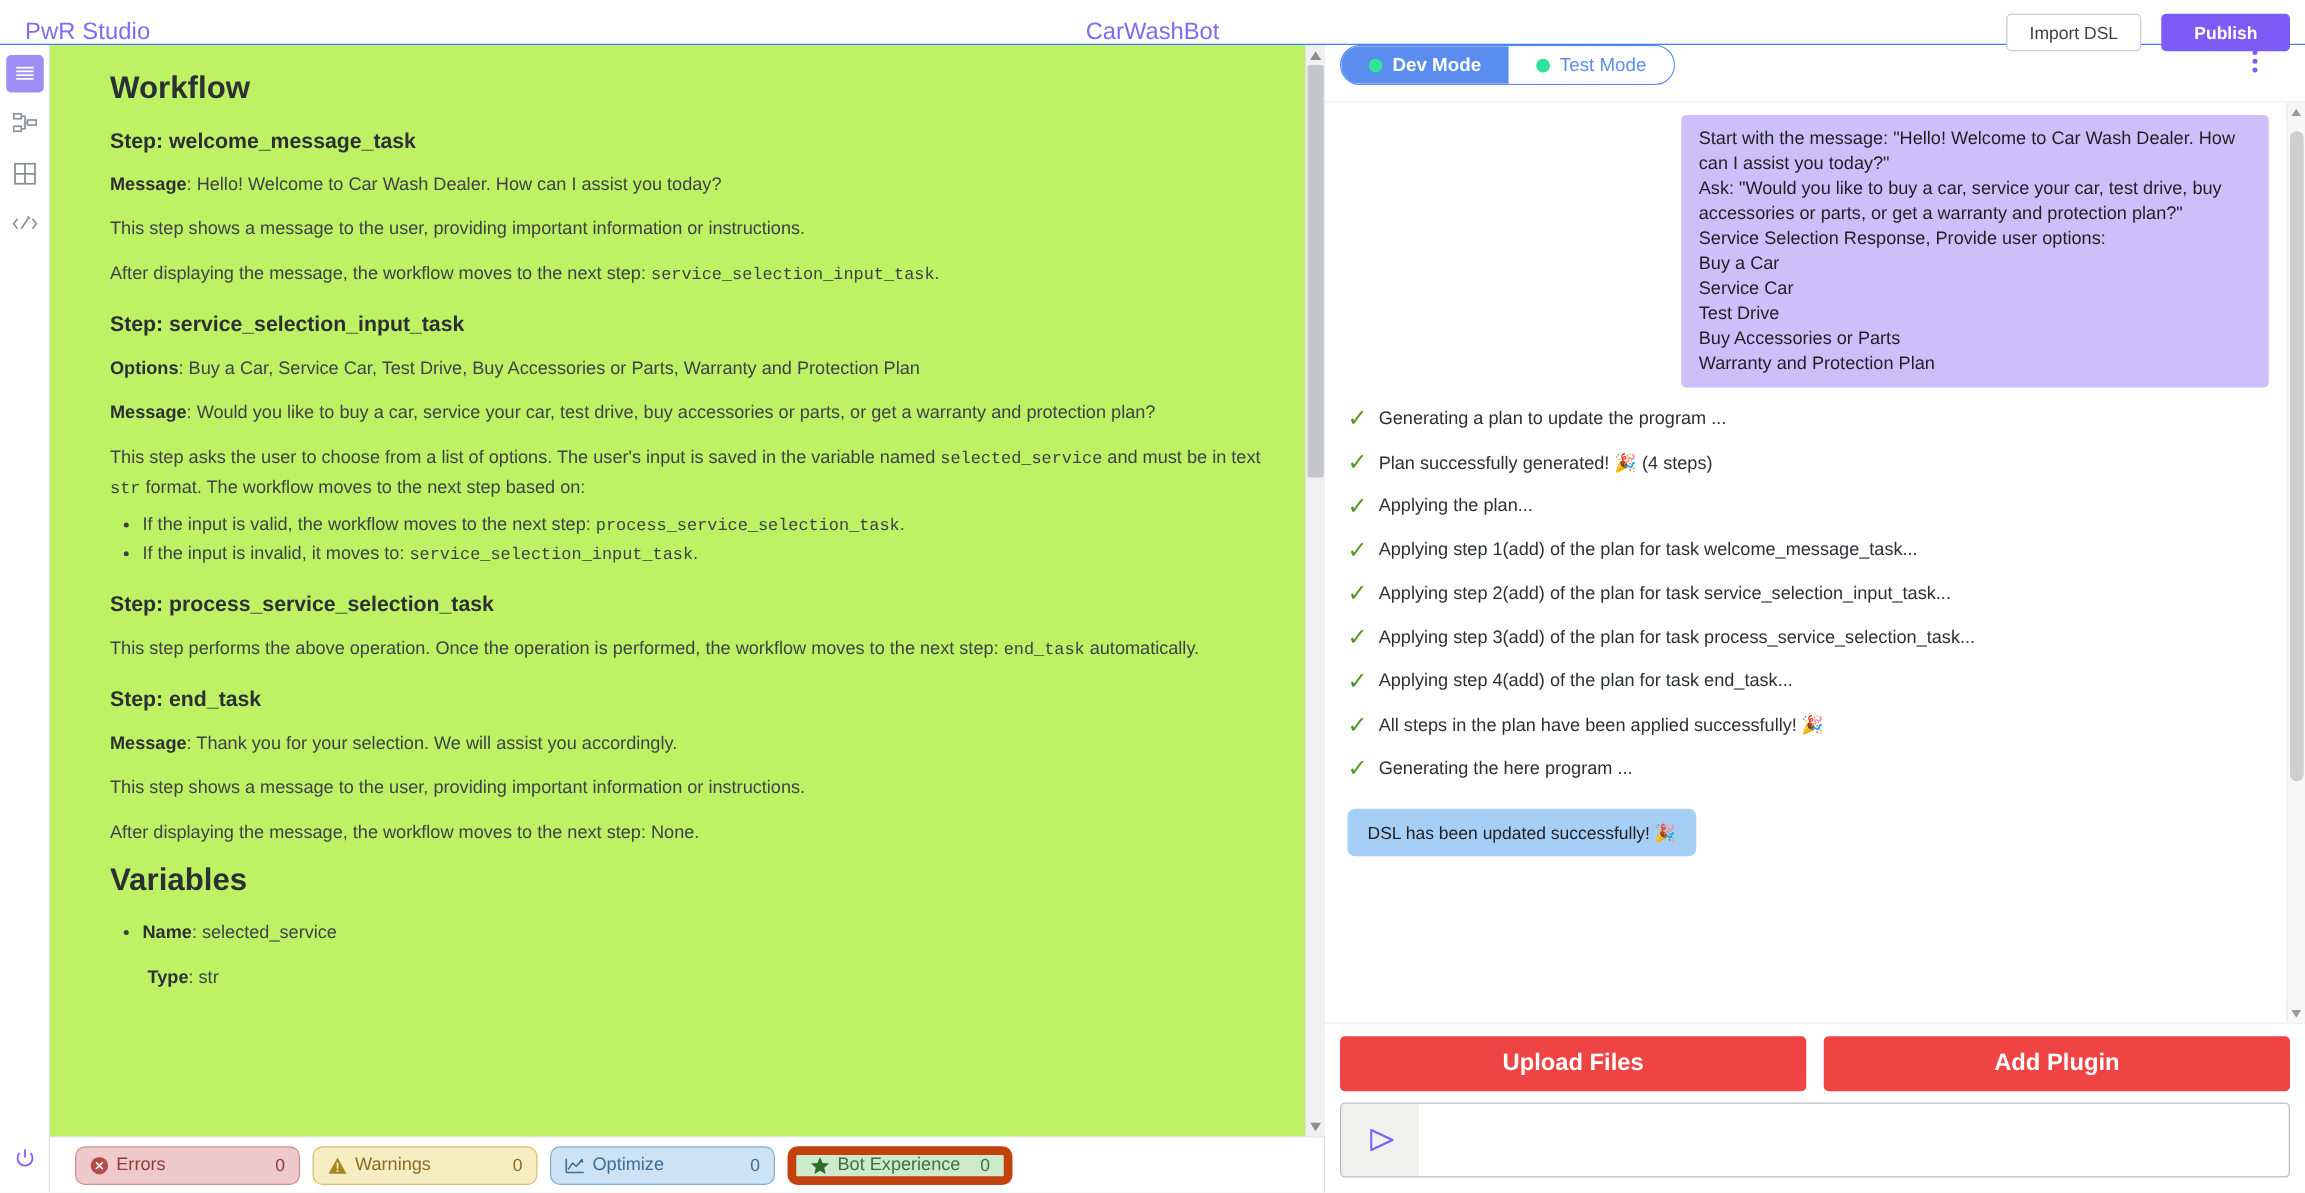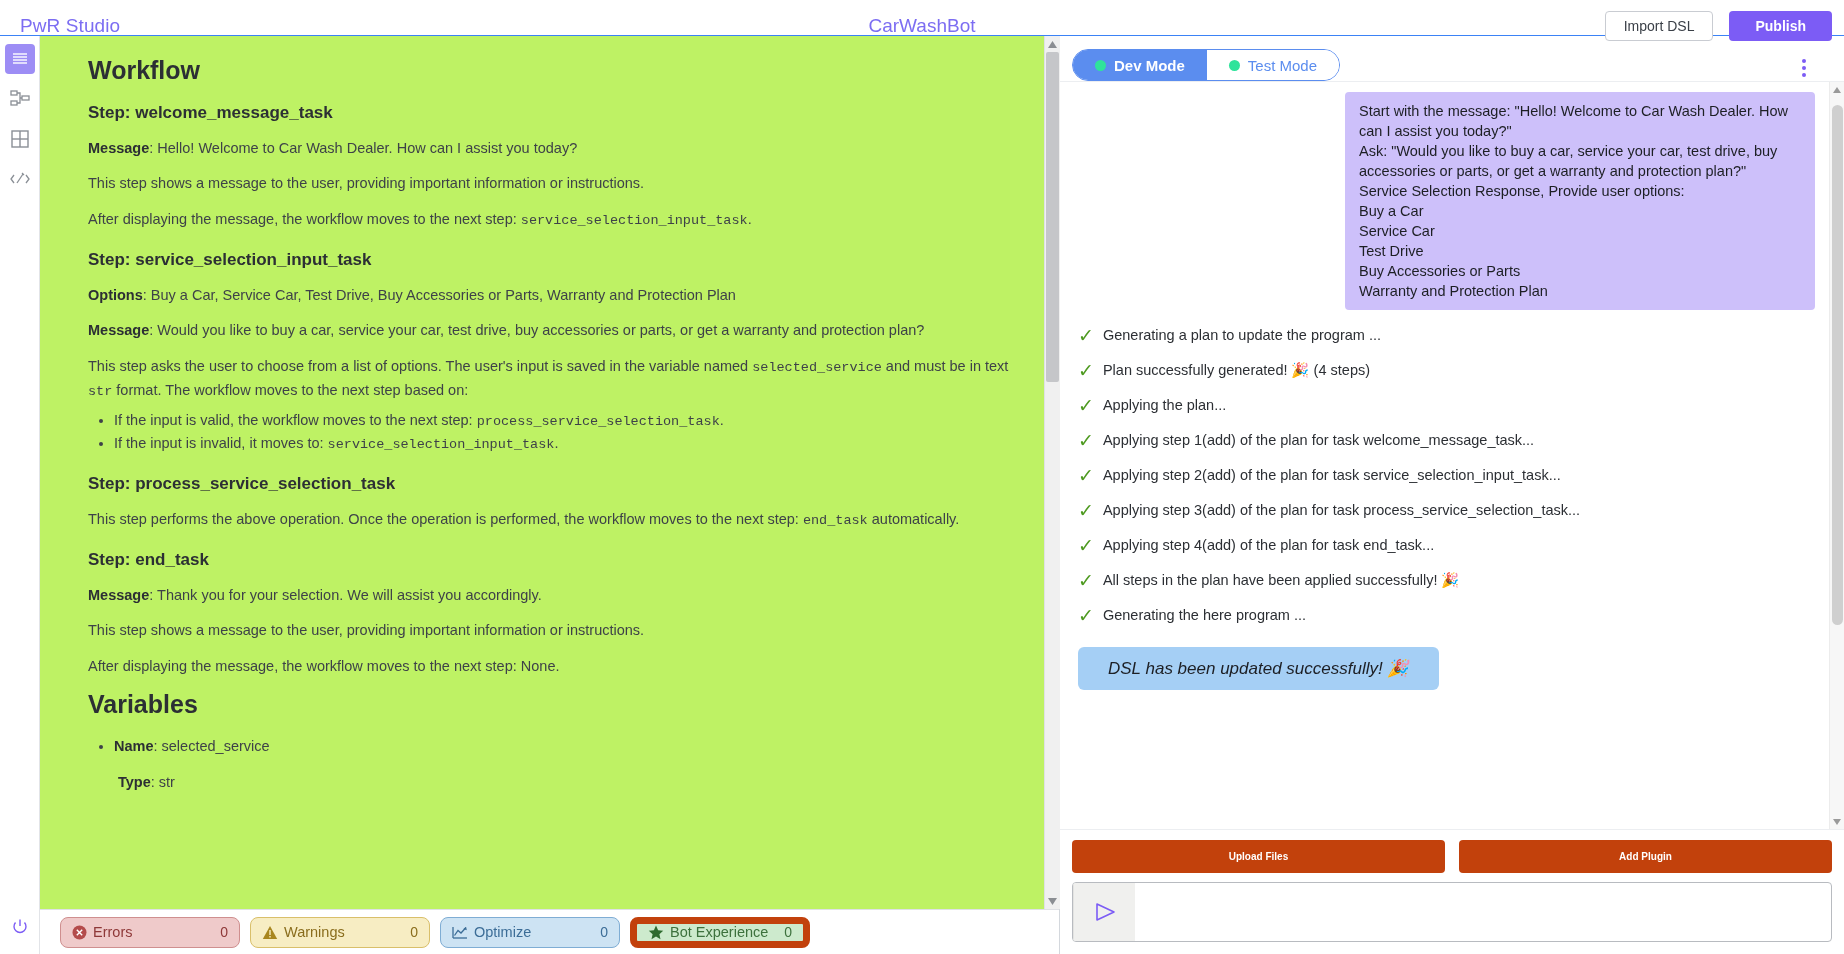--- a/index.html
+++ b/index.html
@@ -201,21 +201,21 @@
   
   .chat {
     width: 784px; min-width: 784px;
     display: flex;
     flex-direction: column;
     background: #ffffff;
   }
   .chat-head {
     height: 46px; min-height: 46px;
     display: flex;
-    align-items: flex-end;
+    align-items: flex-start;
     padding: 0 34px 0 12px;
     border-bottom: 1px solid #eceef1;
     gap: 16px;
   }
   .mode-toggle {
     display: flex;
     border: 1px solid #5b8def;
     border-radius: 17px;
     overflow: hidden;
     height: 32px;
@@ -277,38 +277,37 @@
     align-items: flex-start;
     gap: 9px;
     margin: 17px 0 0 8px;
     font-size: 14.5px;
     color: #2c2f34;
   }
   .check { color: #4e9a20; font-size: 19px; line-height: 1; margin-top: -1px; }
   .bubble-bot {
     background: #a5cff5;
     border-radius: 6px;
-    padding: 11px 30px;
+    padding: 11px 16px;
     display: inline-block;
-    font-size: 17px;
+    font-size: 14px;
     color: #1d1f24;
     margin: 22px 0 0 8px;
-    font-style: italic;
   }
 
   .chat-foot {
     padding: 10px 12px 12px 12px;
     border-top: 1px solid #eceef1;
   }
   .foot-btns { display: flex; gap: 14px; margin-bottom: 9px; }
   .foot-btn {
     flex: 1;
-    background: #c2410c;
+    background: #ef4444;
     color: #fff;
-    font-size: 10px;
+    font-size: 19px;
     font-weight: bold;
     border: none;
     border-radius: 4px;
     padding: 11px 0;
     cursor: pointer;
     font-family: "Liberation Sans", sans-serif;
   }
   .input-row {
     display: flex;
     border: 1px solid #b8bbc0;

